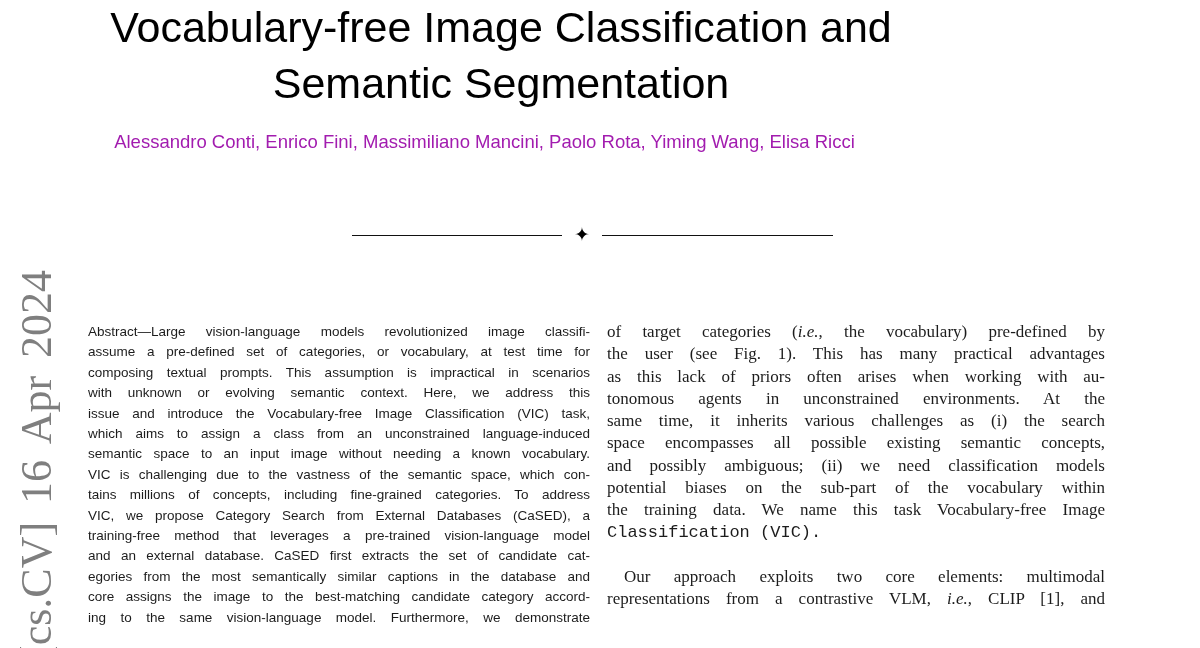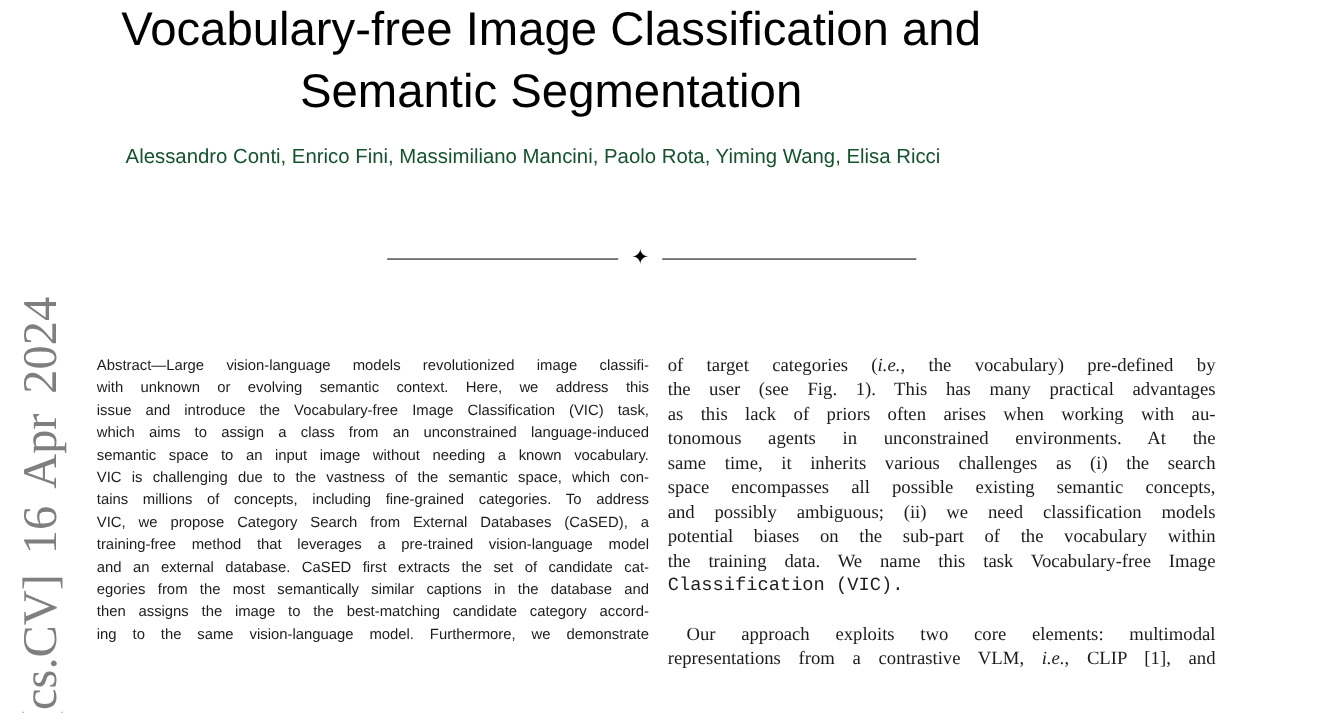--- a/index.html
+++ b/index.html
@@ -14,21 +14,21 @@
   .paper-title {
     position:absolute; top:-1px; left:0; width:1002px;
     text-align:center;
     font-size:43px; line-height:56px;
     color:#000;
   }
   .authors {
     position:absolute; top:131px; left:0; width:969px;
     text-align:center;
     font-size:18.5px; line-height:21px;
-    color:#14532d;
+    color:#a21caf;
   }
   .divider {
     position:absolute; top:226px; left:352px; width:481px; height:18px;
     display:flex; align-items:center; gap:12px;
   }
   .rule { border-top:1.5px solid #111; height:0; }
   .rule-left { width:210px; }
   .rule-right { flex:1; }
   .diamond {
     font-family:"DejaVu Sans", sans-serif;
@@ -74,31 +74,33 @@
 <div class="authors">Alessandro Conti, Enrico Fini, Massimiliano Mancini, Paolo Rota, Yiming Wang, Elisa Ricci</div>
 
 <div class="divider">
   <div class="rule rule-left"></div>
   <span class="diamond">✦</span>
   <div class="rule rule-right"></div>
 </div>
 
 <div class="col-left">
     <div class="tline"><span style="font-weight: normal;">Abstract</span><span>—Large vision-language models revolutionized image classifi-</span></div>
+    <div class="tline"><span>assume a pre-defined set of categories, or vocabulary, at test time for</span></div>
+    <div class="tline"><span>composing textual prompts. This assumption is impractical in scenarios</span></div>
     <div class="tline"><span>with unknown or evolving semantic context. Here, we address this</span></div>
     <div class="tline"><span>issue and introduce the Vocabulary-free Image Classification (VIC) task,</span></div>
     <div class="tline"><span>which aims to assign a class from an unconstrained language-induced</span></div>
     <div class="tline"><span>semantic space to an input image without needing a known vocabulary.</span></div>
     <div class="tline"><span>VIC is challenging due to the vastness of the semantic space, which con-</span></div>
     <div class="tline"><span>tains millions of concepts, including fine-grained categories. To address</span></div>
     <div class="tline"><span>VIC, we propose Category Search from External Databases (CaSED), a</span></div>
     <div class="tline"><span>training-free method that leverages a pre-trained vision-language model</span></div>
     <div class="tline"><span>and an external database. CaSED first extracts the set of candidate cat-</span></div>
     <div class="tline"><span>egories from the most semantically similar captions in the database and</span></div>
-    <div class="tline"><span>then assigns the image to the best-matching candidate category accord-</span></div>
+    <div class="tline"><span>core assigns the image to the best-matching candidate category accord-</span></div>
     <div class="tline"><span>ing to the same vision-language model. Furthermore, we demonstrate</span></div>
   </div>
 
 <div class="col-right">
     <div class="tline"><span>of target categories (</span><span style="font-style: italic;">i.e.</span><span>, the vocabulary) pre-defined by</span></div>
     <div class="tline"><span>the user (see Fig. 1). This has many practical advantages</span></div>
     <div class="tline"><span>as this lack of priors often arises when working with au-</span></div>
     <div class="tline"><span>tonomous agents in unconstrained environments. At the</span></div>
     <div class="tline"><span>same time, it inherits various challenges as (i) the search</span></div>
     <div class="tline"><span>space encompasses all possible existing semantic concepts,</span></div>

